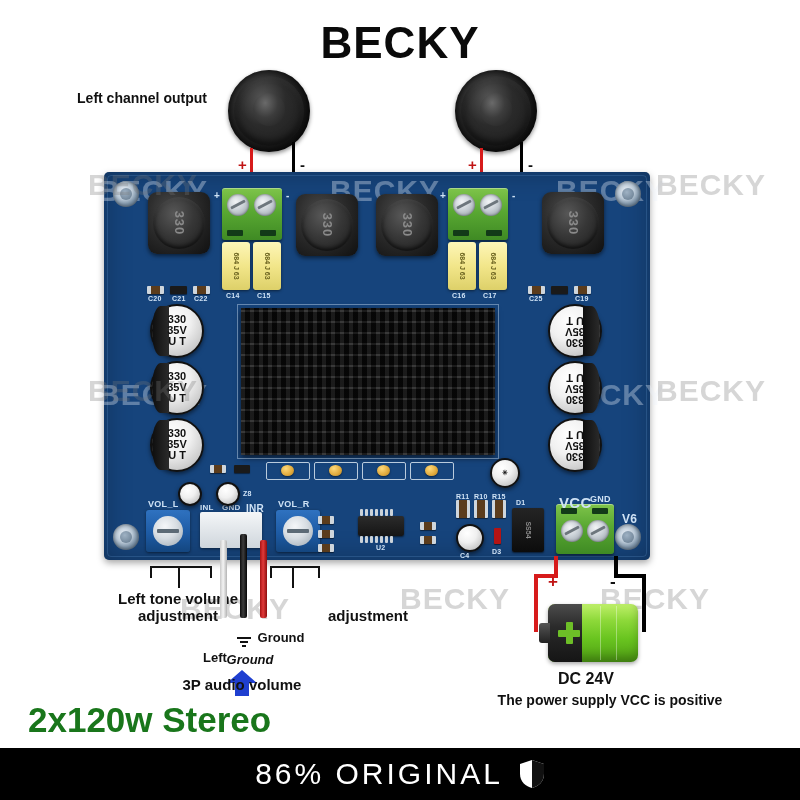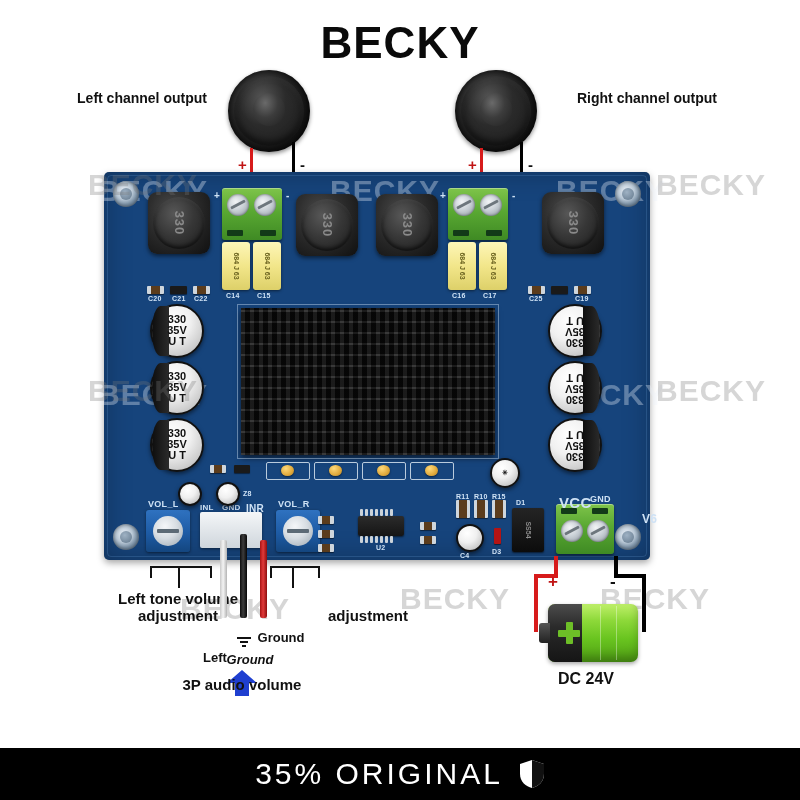--- a/index.html
+++ b/index.html
@@ -182,21 +182,20 @@
     <div class="cone"></div>
     <div class="ring"></div>
     <div class="dust"></div>
   </div>
   <div class="wire red" style="left:480px;top:148px;width:3px;height:38px;"></div>
   <div class="wire blk" style="left:520px;top:142px;width:3px;height:44px;"></div>
   <div class="pm" style="left:468px;top:156px;">+</div>
   <div class="mn" style="left:528px;top:156px;">-</div>
 
   <div class="lbl" style="left:62px;top:90px;width:160px;font-size:14px;">Left channel output</div>
-  <div class="lbl" style="left:558px;top:90px;width:178px;font-size:14px;">Right channel output</div>
 
   <div id="pcb">
 
     <div class="wmb" style="left:-6px;top:2px;">BECKY</div>
     <div class="wmb" style="left:226px;top:2px;">BECKY</div>
     <div class="wmb" style="left:452px;top:2px;">BECKY</div>
     <div class="wmb" style="left:-6px;top:206px;">BECKY</div>
     <div class="wmb" style="left:226px;top:206px;">BECKY</div>
     <div class="wmb" style="left:452px;top:206px;">BECKY</div>
 
@@ -376,21 +375,21 @@
 
     <div class="term" style="left:452px;top:332px;width:58px;height:50px;">
       <div class="scr" style="left:5px;top:16px;"></div>
       <div class="scr" style="left:31px;top:16px;"></div>
       <div class="slot" style="left:5px;top:4px;bottom:auto;"></div>
       <div class="slot" style="left:36px;top:4px;bottom:auto;"></div>
     </div>
     <div class="silk" style="left:455px;top:322px;font-size:15px;">VCC</div>
     <div class="silk" style="left:486px;top:322px;font-size:9px;">GND</div>
 
-    <div class="silk" style="left:518px;top:340px;font-size:12px;margin-left:20px;">V6</div>
+    <div class="silk" style="left:518px;top:340px;font-size:12px;">V6</div>
   </div>
 
   <div class="wm" style="left:88px;top:168px;">BECKY</div>
   <div class="wm" style="left:88px;top:374px;">BECKY</div>
   <div class="wm" style="left:656px;top:168px;">BECKY</div>
   <div class="wm" style="left:656px;top:374px;">BECKY</div>
   <div class="wm" style="left:400px;top:582px;">BECKY</div>
   <div class="wm" style="left:600px;top:582px;">BECKY</div>
   <div class="wm" style="left:180px;top:592px;">BECKY</div>
 
@@ -418,41 +417,43 @@
   <div class="lbl" style="left:256px;top:630px;width:50px;font-size:13px;">Ground</div>
   <div class="lbl" style="left:202px;top:652px;width:96px;font-size:13px;font-style:italic;">Ground</div>
 
   <div class="abs" style="left:225px;top:670px;">
     <svg width="34" height="26" viewBox="0 0 34 26">
       <polygon points="17,0 32,13 24,13 24,26 10,26 10,13 2,13" fill="#1f3fd0"></polygon>
     </svg>
   </div>
   <div class="lbl" style="left:172px;top:672px;width:140px;font-size:15px;top:676px;">3P audio volume</div>
 
+  <div id="stereo">2x120w Stereo</div>
 
   <svg class="abs" style="left:520px;top:556px;width:180px;height:90px;" viewBox="0 0 180 90">
     <polyline points="36,0 36,20 16,20 16,76" fill="none" stroke="#d71b1b" stroke-width="4"></polyline>
     <polyline points="96,0 96,20 124,20 124,76" fill="none" stroke="#000000" stroke-width="4"></polyline>
   </svg>
   <div class="pm" style="left:548px;top:572px;font-size:17px;">+</div>
   <div class="mn" style="left:610px;top:572px;font-size:17px;">-</div>
 
   <div id="batt">
     <div class="body">
       <div class="seg" style="left:52px;"></div>
       <div class="seg" style="left:68px;"></div>
     </div>
     <div class="cap"></div>
     <div class="nub"></div>
     <div class="plus"></div>
   </div>
 
   <div class="lbl" style="left:506px;top:670px;width:160px;font-size:16px;">DC 24V</div>
+  <div class="lbl" style="left:460px;top:692px;width:300px;font-size:14px;">The power supply VCC is positive</div>
 
   <div id="footer">
-    <div class="ftxt">35% ORIGINAL</div>
+    <div class="ftxt">86% ORIGINAL</div>
     <svg class="shield" viewBox="0 0 26 30">
       <path d="M13 1 L25 5 V15 C25 23 19 27.5 13 29 C7 27.5 1 23 1 15 V5 Z" fill="#ffffff"></path>
       <path d="M13 1 L25 5 V15 C25 23 19 27.5 13 29 Z" fill="#111111"></path>
     </svg>
   </div>
 
 </div>
 
 </body></html>

